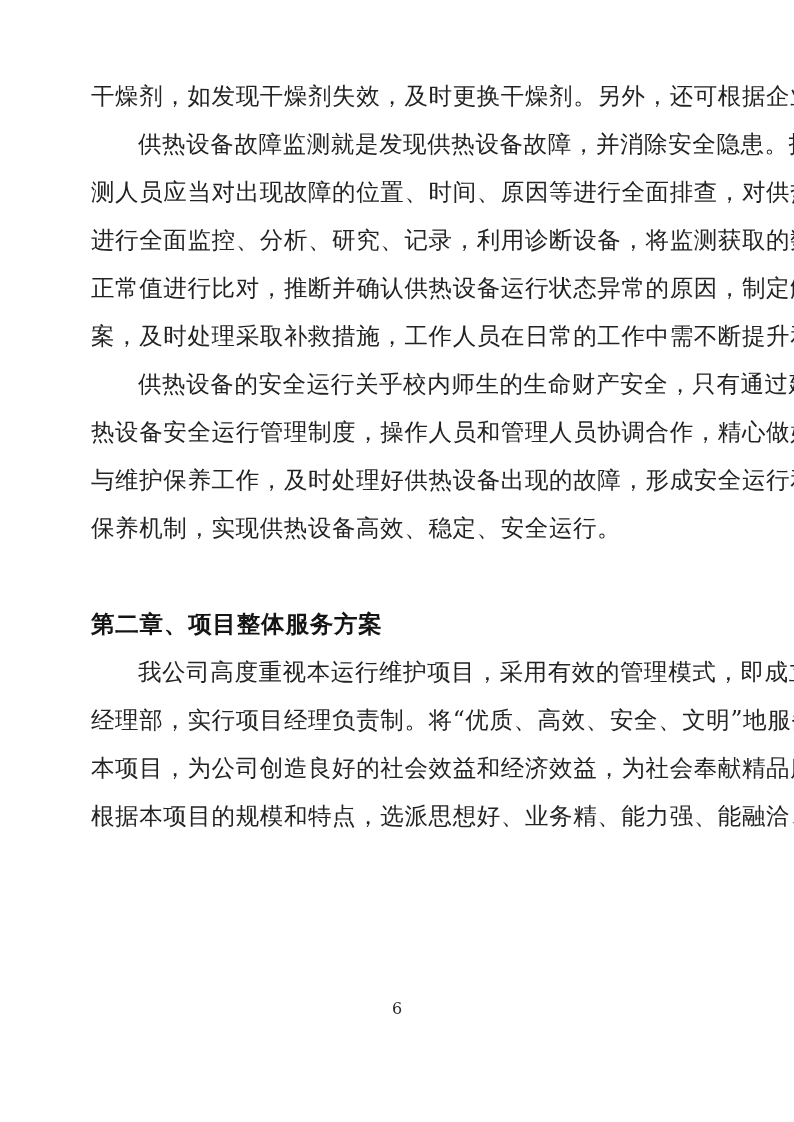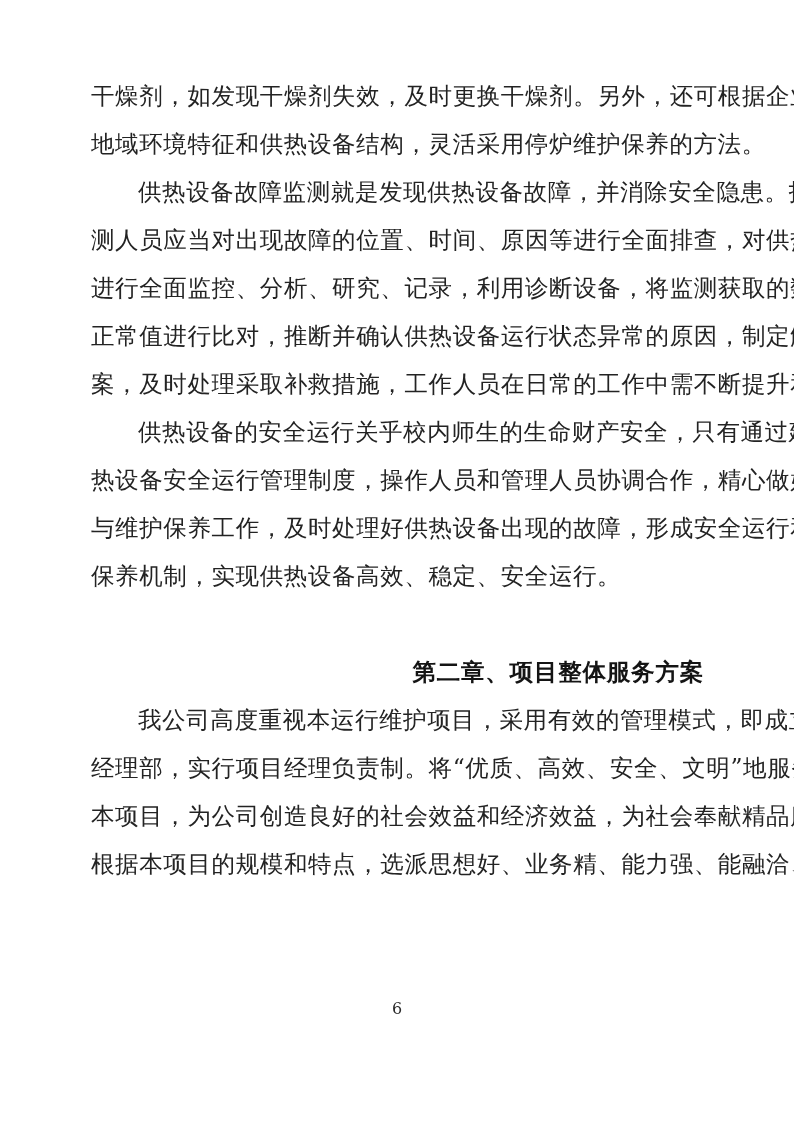--- a/index.html
+++ b/index.html
@@ -54,21 +54,21 @@
   }
 
   .line.blank {
     height: 48px;
   }
 
   .heading-chapter {
     font-size: 23.5px;
     line-height: 48px;
     height: 48px;
-    text-align: right;
+    text-align: left;
     font-weight: bold;
     letter-spacing: 0.8px;
     color: #141414;
     white-space: nowrap;
   }
 
   .pageno {
     position: absolute;
     left: 0;
     top: 998px;
@@ -115,23 +115,20 @@
         <span>另</span>
         <span>外</span>
         <span>，</span>
         <span>还</span>
         <span>可</span>
         <span>根</span>
         <span>据</span>
         <span>企</span>
         <span>业</span>
       </div>
-    <div class="line">
-      <span>地域环境特征和供热设备结构，灵活采用停炉维护保养的方法。</span>
-    </div>
 
 
     <div class="line ind2">
       <span>供热设备故障监测就是发现供热设备故障，并消除安全隐患。技术监</span>
     </div>
     <div class="line justify">
         <span>测</span>
         <span>人</span>
         <span>员</span>
         <span>应</span>

